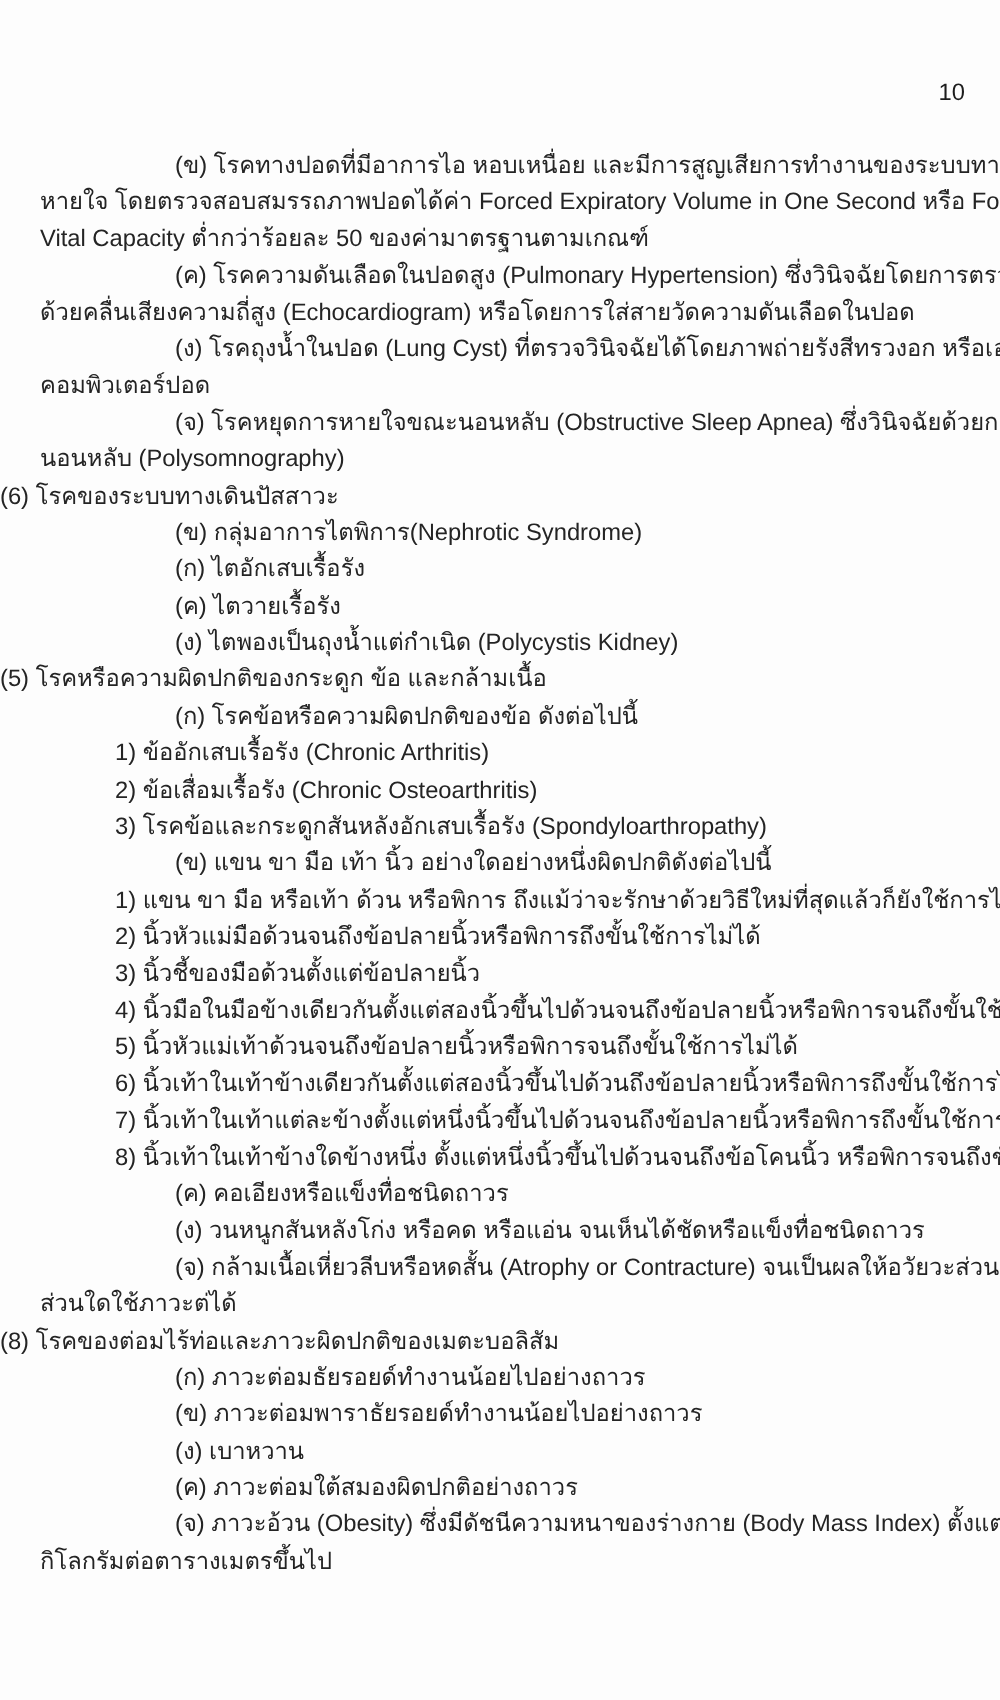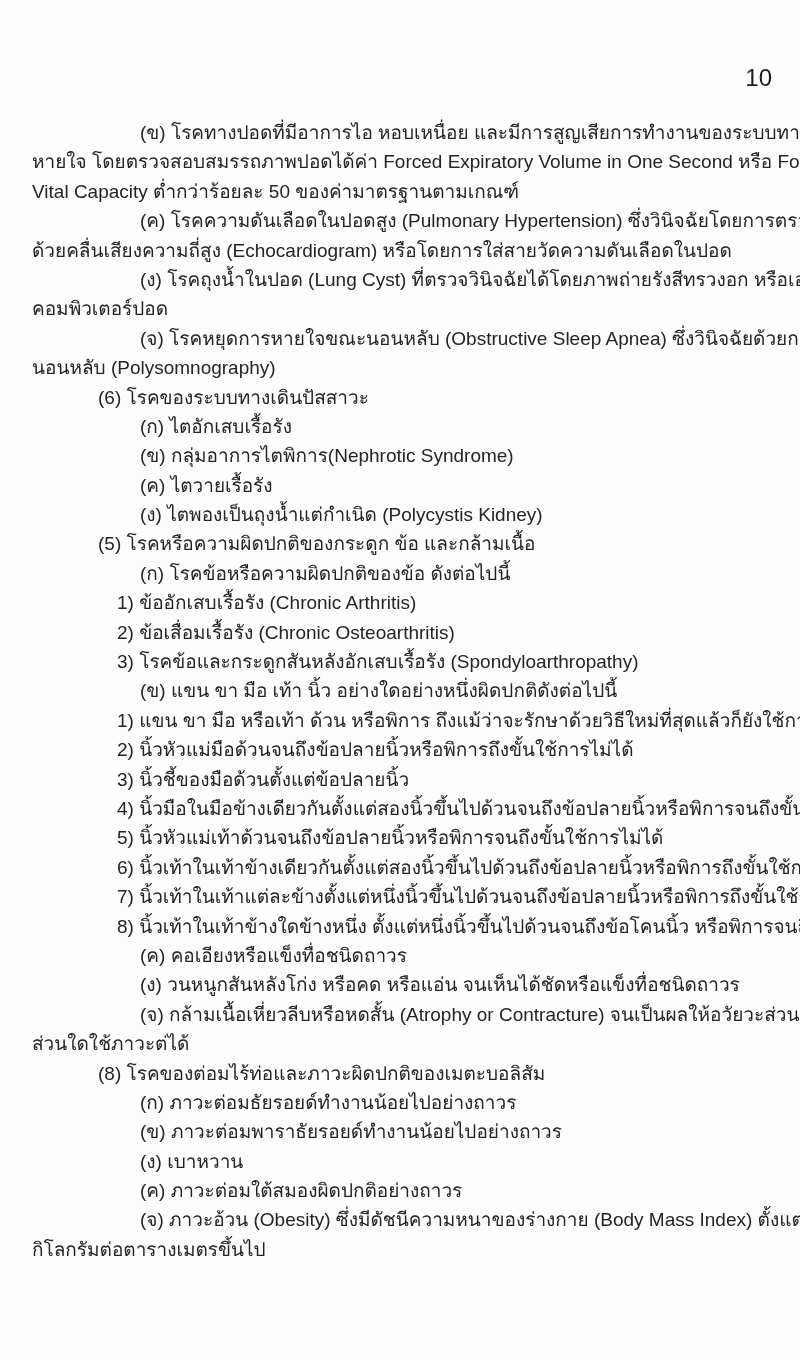--- a/index.html
+++ b/index.html
@@ -14,61 +14,61 @@
     margin: 0 auto;
     background: #fdfdfd;
     overflow: hidden;
     font-family: "Liberation Sans", "DejaVu Sans", sans-serif;
     color: #242424;
   }
   .page-number {
     position: absolute;
     top: 64px;
     right: 28px;
-    font-size: 24px;
+    font-size: 19px;
     color: #1d1d1d;
   }
   .text-block {
     position: absolute;
     top: 118px;
     left: 0;
     width: 800px;
   }
   .line {
     font-size: 19px;
     line-height: 29.4px;
     height: 29.4px;
     white-space: nowrap;
     color: #242424;
   }
   
   .ind-wrap   { padding-left: 32px;  }  
-  .ind-number { padding-left: 98px;  }  
+  .ind-number {  }  
   .ind-letter { padding-left: 140px; }  
-  .ind-digit  { padding-left: 117px; }  
+  .ind-digit  { padding-left: 92px; }  
 </style>
 </head>
 <body>
 
 <main class="page">
   <div class="page-number">10</div>
 
   <div class="text-block" id="text-block">
       <div class="line ind-letter">(ข) โรคทางปอดที่มีอาการไอ หอบเหนื่อย และมีการสูญเสียการทำงานของระบบทางเดิน</div>
       <div class="line ind-wrap">หายใจ โดยตรวจสอบสมรรถภาพปอดได้ค่า Forced Expiratory Volume in One Second หรือ Forced</div>
       <div class="line ind-wrap">Vital Capacity ต่ำกว่าร้อยละ 50 ของค่ามาตรฐานตามเกณฑ์</div>
       <div class="line ind-letter">(ค) โรคความดันเลือดในปอดสูง (Pulmonary Hypertension) ซึ่งวินิจฉัยโดยการตรวจหัวใจ</div>
       <div class="line ind-wrap">ด้วยคลื่นเสียงความถี่สูง (Echocardiogram) หรือโดยการใส่สายวัดความดันเลือดในปอด</div>
       <div class="line ind-letter">(ง) โรคถุงน้ำในปอด (Lung Cyst) ที่ตรวจวินิจฉัยได้โดยภาพถ่ายรังสีทรวงอก หรือเอกซเรย์</div>
       <div class="line ind-wrap">คอมพิวเตอร์ปอด</div>
       <div class="line ind-letter">(จ) โรคหยุดการหายใจขณะนอนหลับ (Obstructive Sleep Apnea) ซึ่งวินิจฉัยด้วยการตรวจการ</div>
       <div class="line ind-wrap">นอนหลับ (Polysomnography)</div>
       <div class="line ind-number">(6) โรคของระบบทางเดินปัสสาวะ</div>
+      <div class="line ind-letter">(ข) กลุ่มอาการไตพิการ(Nephrotic Syndrome)</div>
       <div class="line ind-letter">(ก) ไตอักเสบเรื้อรัง</div>
-      <div class="line ind-letter">(ข) กลุ่มอาการไตพิการ(Nephrotic Syndrome)</div>
       <div class="line ind-letter">(ค) ไตวายเรื้อรัง</div>
       <div class="line ind-letter">(ง) ไตพองเป็นถุงน้ำแต่กำเนิด (Polycystis Kidney)</div>
       <div class="line ind-number">(5) โรคหรือความผิดปกติของกระดูก ข้อ และกล้ามเนื้อ</div>
       <div class="line ind-letter">(ก) โรคข้อหรือความผิดปกติของข้อ ดังต่อไปนี้</div>
       <div class="line ind-digit">1) ข้ออักเสบเรื้อรัง (Chronic Arthritis)</div>
       <div class="line ind-digit">2) ข้อเสื่อมเรื้อรัง (Chronic Osteoarthritis)</div>
       <div class="line ind-digit">3) โรคข้อและกระดูกสันหลังอักเสบเรื้อรัง (Spondyloarthropathy)</div>
       <div class="line ind-letter">(ข) แขน ขา มือ เท้า นิ้ว อย่างใดอย่างหนึ่งผิดปกติดังต่อไปนี้</div>
       <div class="line ind-digit">1) แขน ขา มือ หรือเท้า ด้วน หรือพิการ ถึงแม้ว่าจะรักษาด้วยวิธีใหม่ที่สุดแล้วก็ยังใช้การไม่ได้</div>
       <div class="line ind-digit">2) นิ้วหัวแม่มือด้วนจนถึงข้อปลายนิ้วหรือพิการถึงขั้นใช้การไม่ได้</div>

